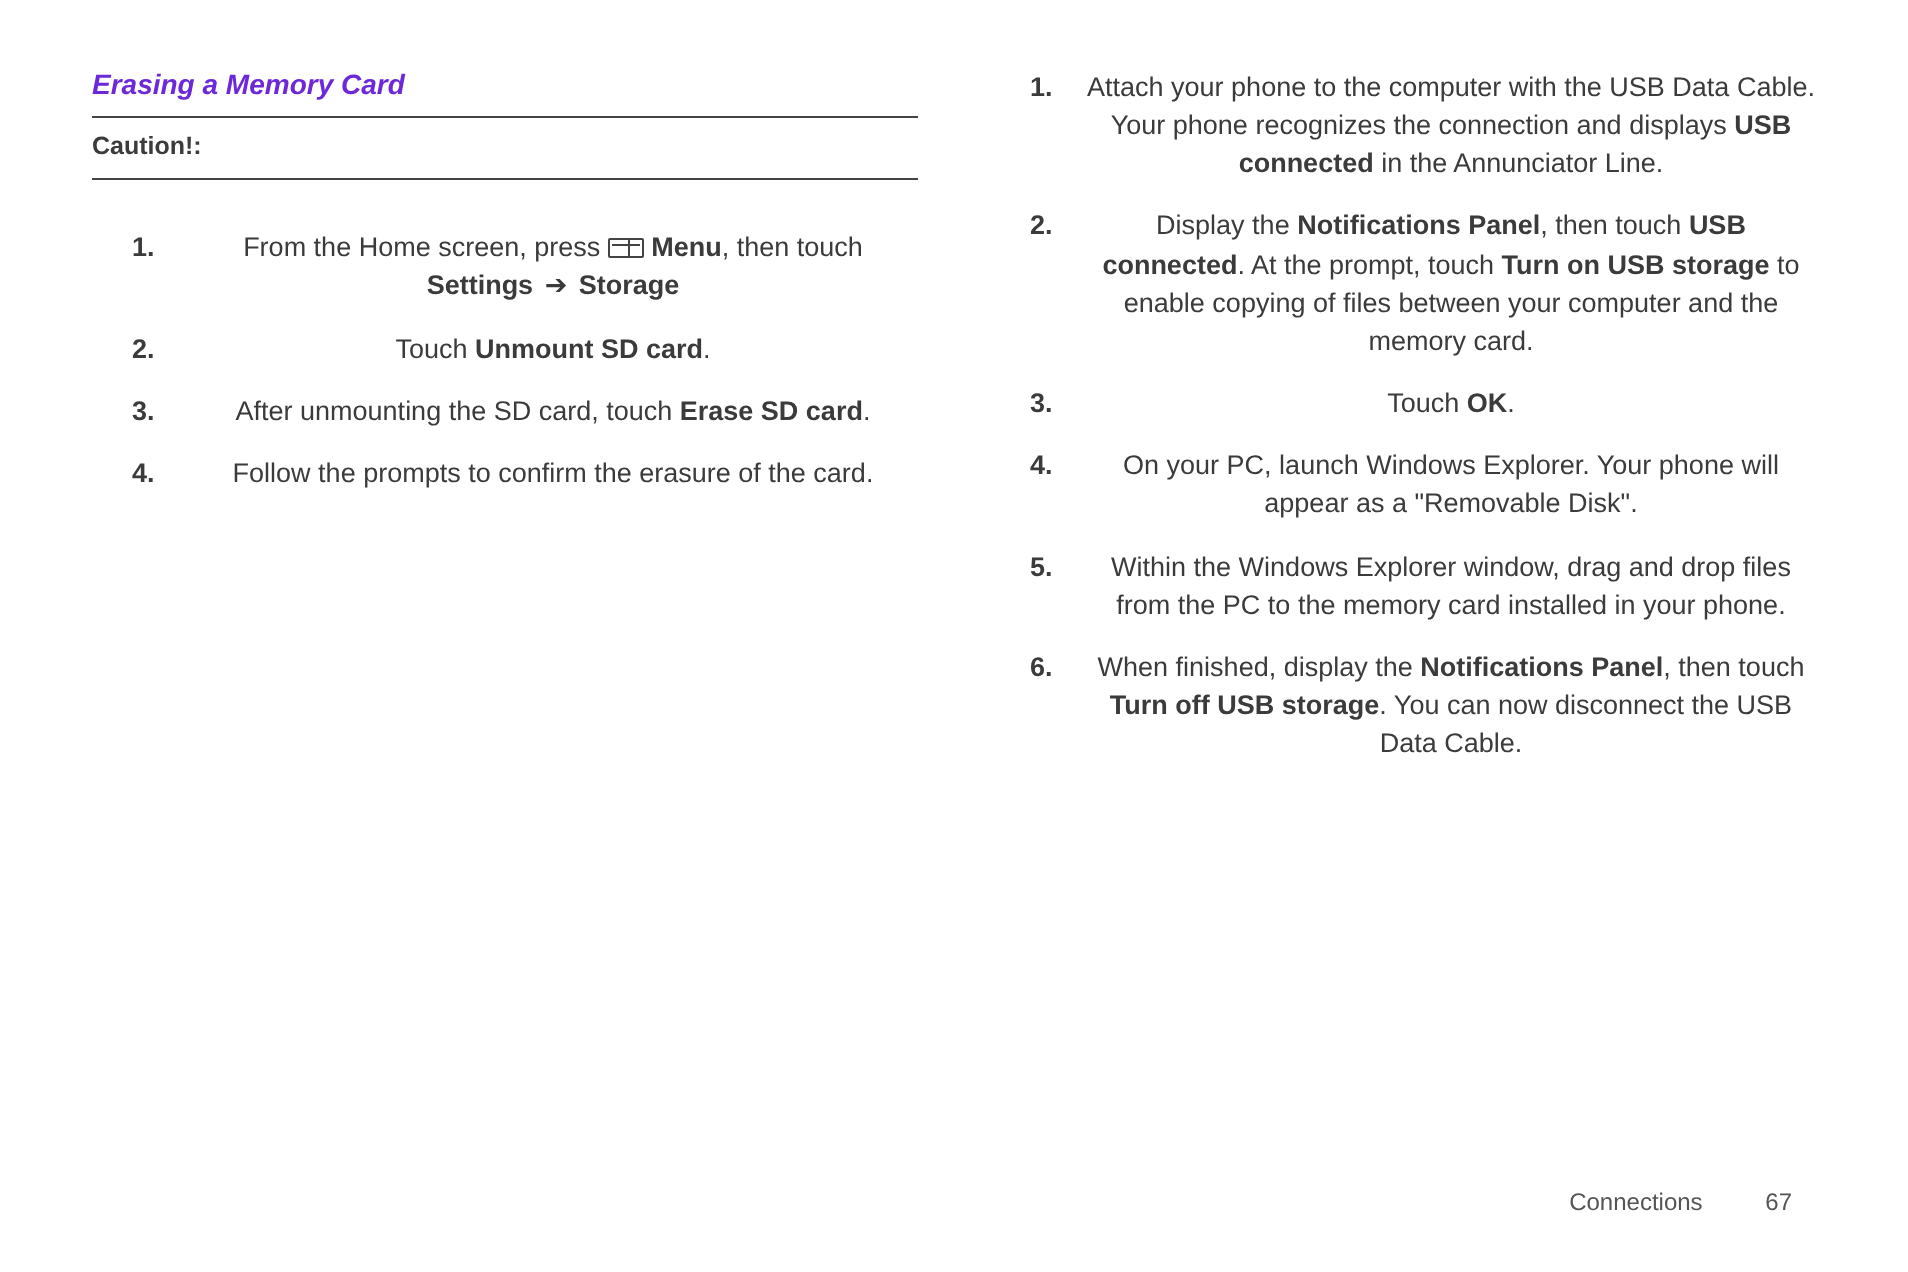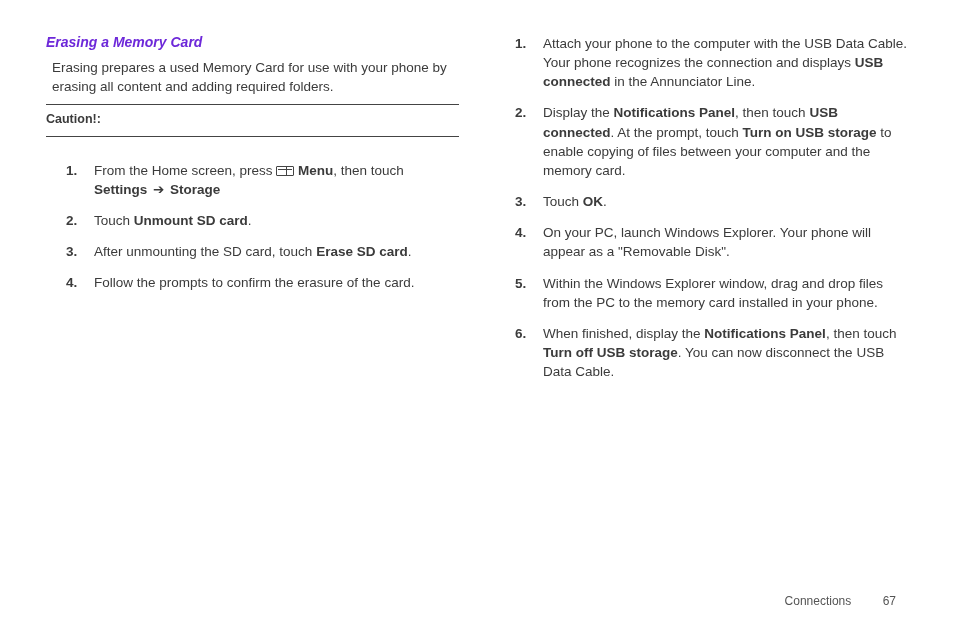--- a/index.html
+++ b/index.html
@@ -59,20 +59,21 @@
       list-style: none;
       counter-reset: step;
       margin-left: 20px;
     }
     ol.steps > li {
       counter-increment: step;
       position: relative;
       padding-left: 28px;
       margin-bottom: 12px;
       line-height: 1.42;
+      text-align: center;
     }
     ol.steps > li::before {
       content: counter(step) ".";
       position: absolute;
       left: 0;
       font-weight: bold;
     }
     .b { font-weight: bold; }
     .icon-menu {
       display: inline-block;
@@ -105,21 +106,20 @@
       margin-right: 28px;
     }
   </style>
 </head>
 <body>
 
 <div class="columns">
 
   <div class="col">
     <div class="section-heading">Erasing a Memory Card</div>
-    <p class="intro">Erasing prepares a used Memory Card for use with your phone by erasing all content and adding required folders.</p>
 
     <div class="caution-block">
       <div class="caution-inner">
         <div class="caution-label">Caution!:</div>
       </div>
     </div>
 
     <ol class="steps">
       <li>
         <span>From the Home screen, press </span><span class="icon-menu"></span><span class="b"> Menu</span><span>, then touch </span><span class="b">Settings</span><span class="arrow"> ➔ </span><span class="b">Storage</span>

